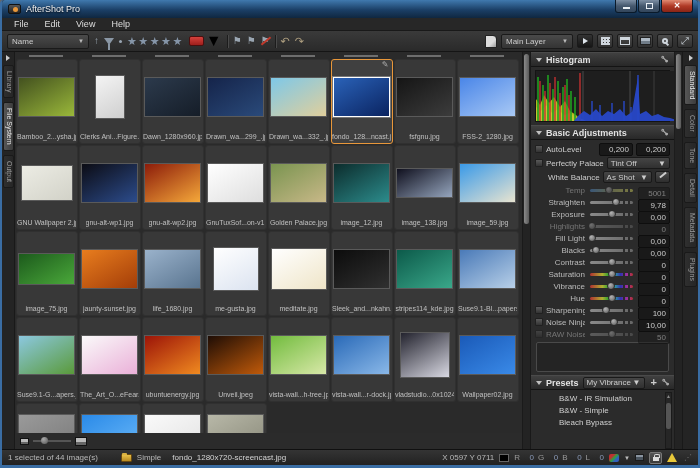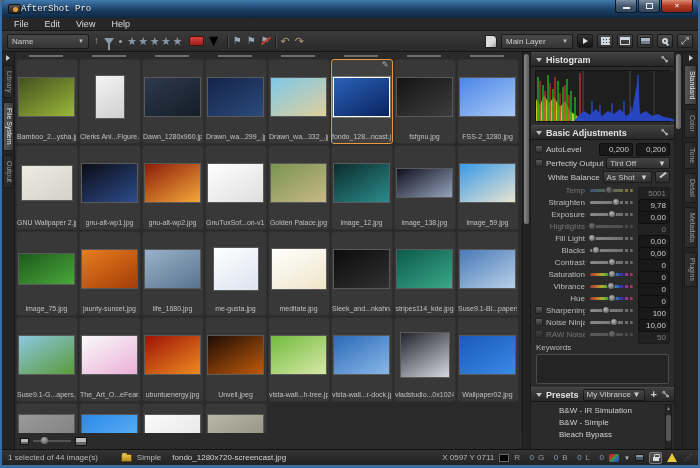--- a/index.html
+++ b/index.html
@@ -2,21 +2,21 @@
 <html><head>
 <meta charset="utf-8">
 <style>
   * { box-sizing: border-box; margin: 0; padding: 0; }
   body { margin:0; background:#666; font-family:"Liberation Sans", sans-serif; }
   .window { width:700px; height:468px; position:relative; background:#2d2d2d;
     border-left:2px solid #3a6da3; border-right:2px solid #3a6da3; border-bottom:3px solid #3a6da3;
     border-radius:4px 4px 0 0; overflow:hidden; }
   
   .titlebar { height:18px; background:linear-gradient(#4079ae,#1b3f66 55%,#0f2740);
-    display:flex; align-items:center; padding-left:6px; border-radius:3px 3px 0 0;font-family:Liberation Mono, monospace; }
+    display:flex; align-items:center; padding-left:6px; gap:5px; border-radius:3px 3px 0 0; }
   .appicon { width:13px; height:10px; background:linear-gradient(#555,#222); border:1px solid #111; border-radius:2px; position:relative; }
   .appicon::after { content:""; position:absolute; left:4px; top:2px; width:5px; height:5px; border-radius:50%; background:#e8973a; }
   .apptitle { color:#f0f0f0; font-size:9px; text-shadow:0 1px 2px #000; }
   .winbtns { margin-left:auto; margin-right:5px; display:flex; gap:1px; align-self:flex-start; }
   .wbtn { height:13px; border:1px solid #0a1a2a; border-top:none; border-radius:0 0 3px 3px;
     background:linear-gradient(#7d8fa4,#45586e 50%,#33465c); display:flex; align-items:center; justify-content:center; }
   .wbtn.min { width:22px; } .wbtn.max { width:22px; }
   .wbtn.close { width:32px; background:linear-gradient(#e08a72,#b03a26 50%,#8a2415); }
   .glyph-min { width:7px; height:2px; background:#e8eef4; margin-top:4px; }
   .glyph-max { width:7px; height:6px; border:1px solid #e8eef4; }
@@ -542,21 +542,21 @@
         <div class="basiccontent">
           <div class="arow">
             <div class="cb"></div>
             <span>AutoLevel</span>
             <div class="spacer"></div>
             <div class="vbox">0,200</div>
             <div class="vbox">0,200</div>
           </div>
           <div class="arow">
             <div class="cb"></div>
-            <span>Perfectly Output</span>
+            <span>Perfectly Palace</span>
             <div class="ddsm">
               <span>Tint Off</span>
               <span class="caret">▼</span>
             </div>
           </div>
           <div class="arow">
             <span class="indent">White Balance</span>
             <div class="ddsm">
               <span>As Shot</span>
               <span class="caret">▼</span>
@@ -653,21 +653,20 @@
               <div class="srow disabled">
                 <div class="cb"></div>
                 <span class="slabel w39">RAW Noise</span>
                 <div class="track plain">
                   <div class="handle" style="left: 50%;"></div>
                 </div>
                 <div class="vbox">50</div>
               </div>
             </div>
         </div>
-        <div class="kwlabel">Keywords</div>
         <div class="kwbox"></div>
 
         <div class="shead pheader">
           <div class="tri"></div>
           <span>Presets</span>
           <div class="ddsm">
             <span>My Vibrance</span>
             <span class="caret">▼</span>
           </div>
           <span class="plusbtn">+</span>

